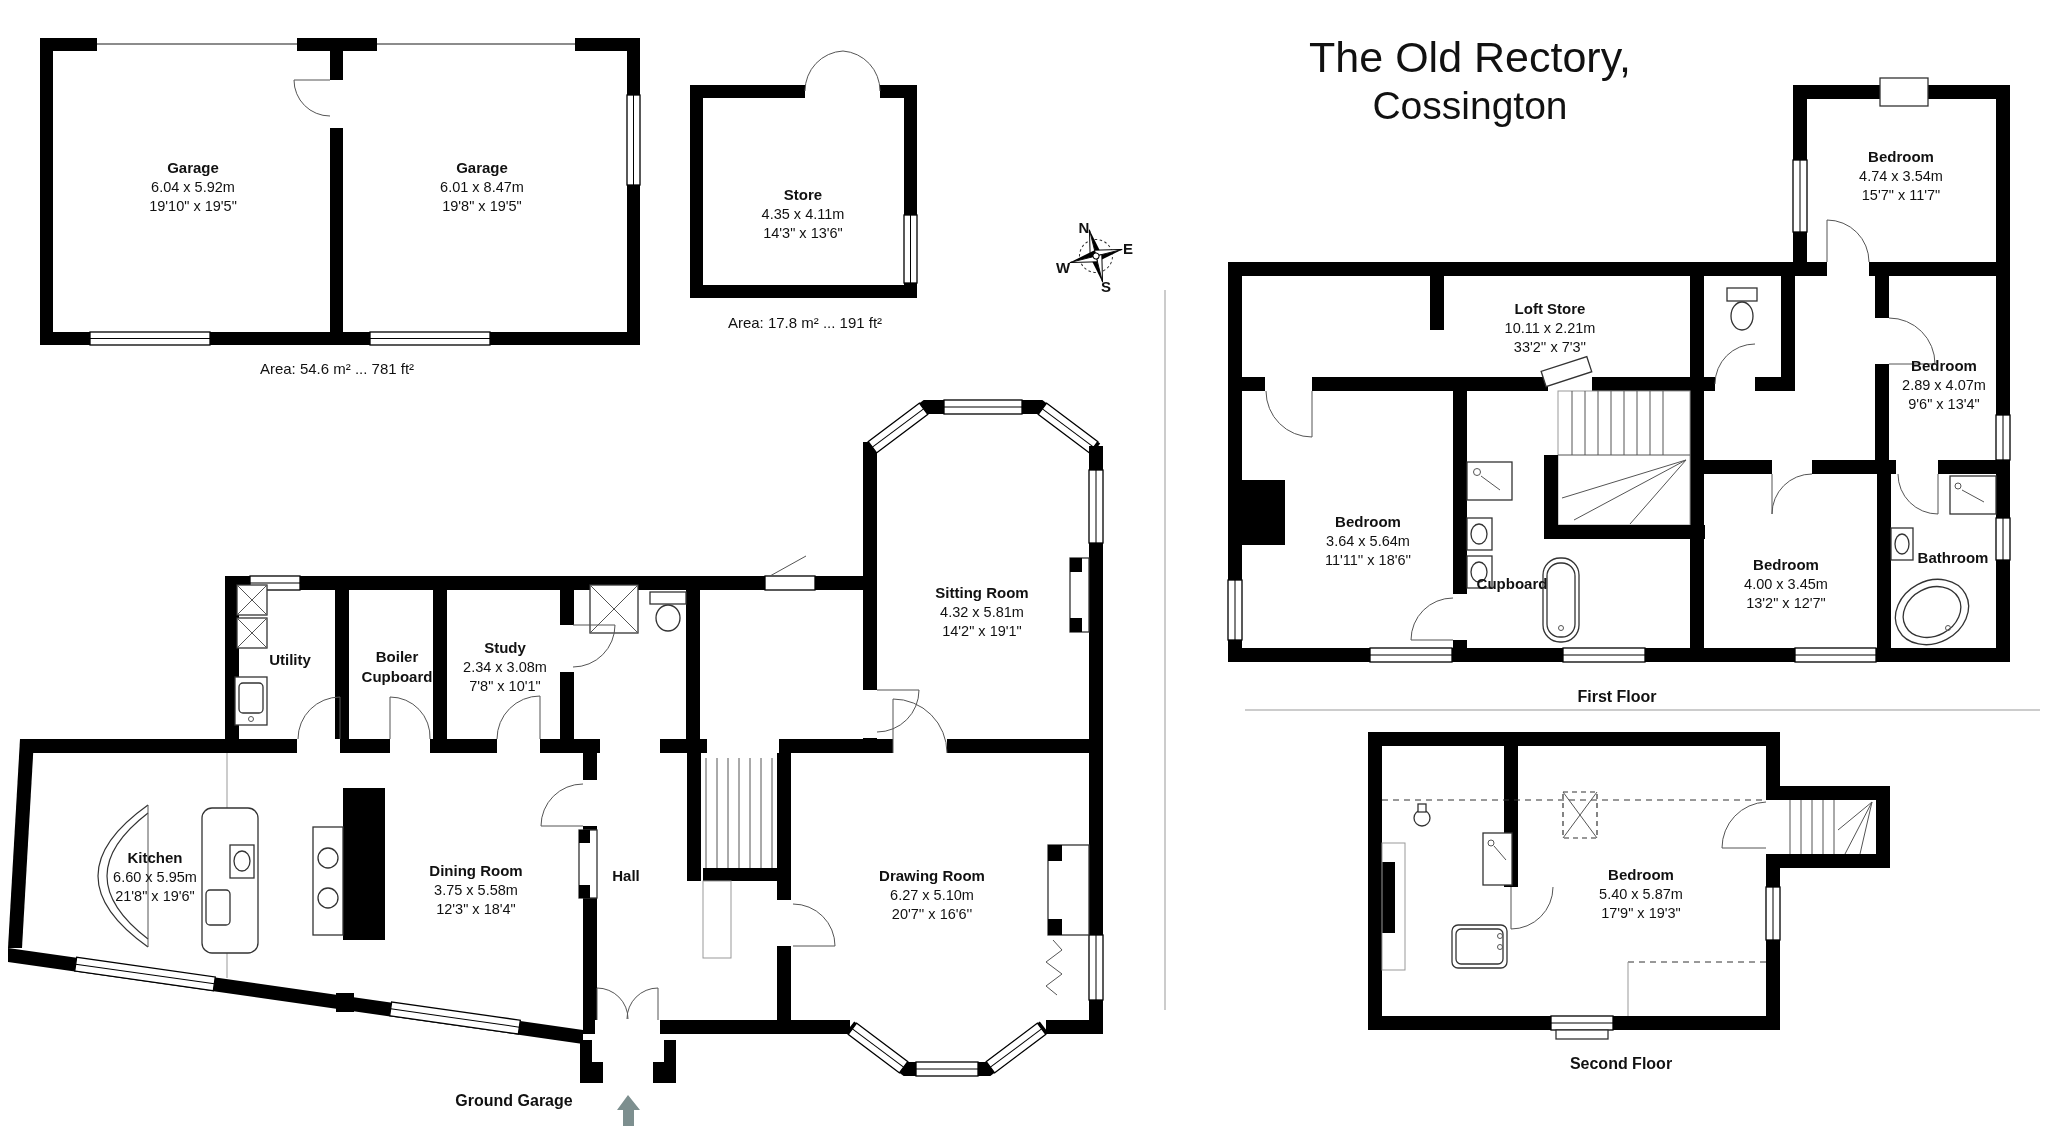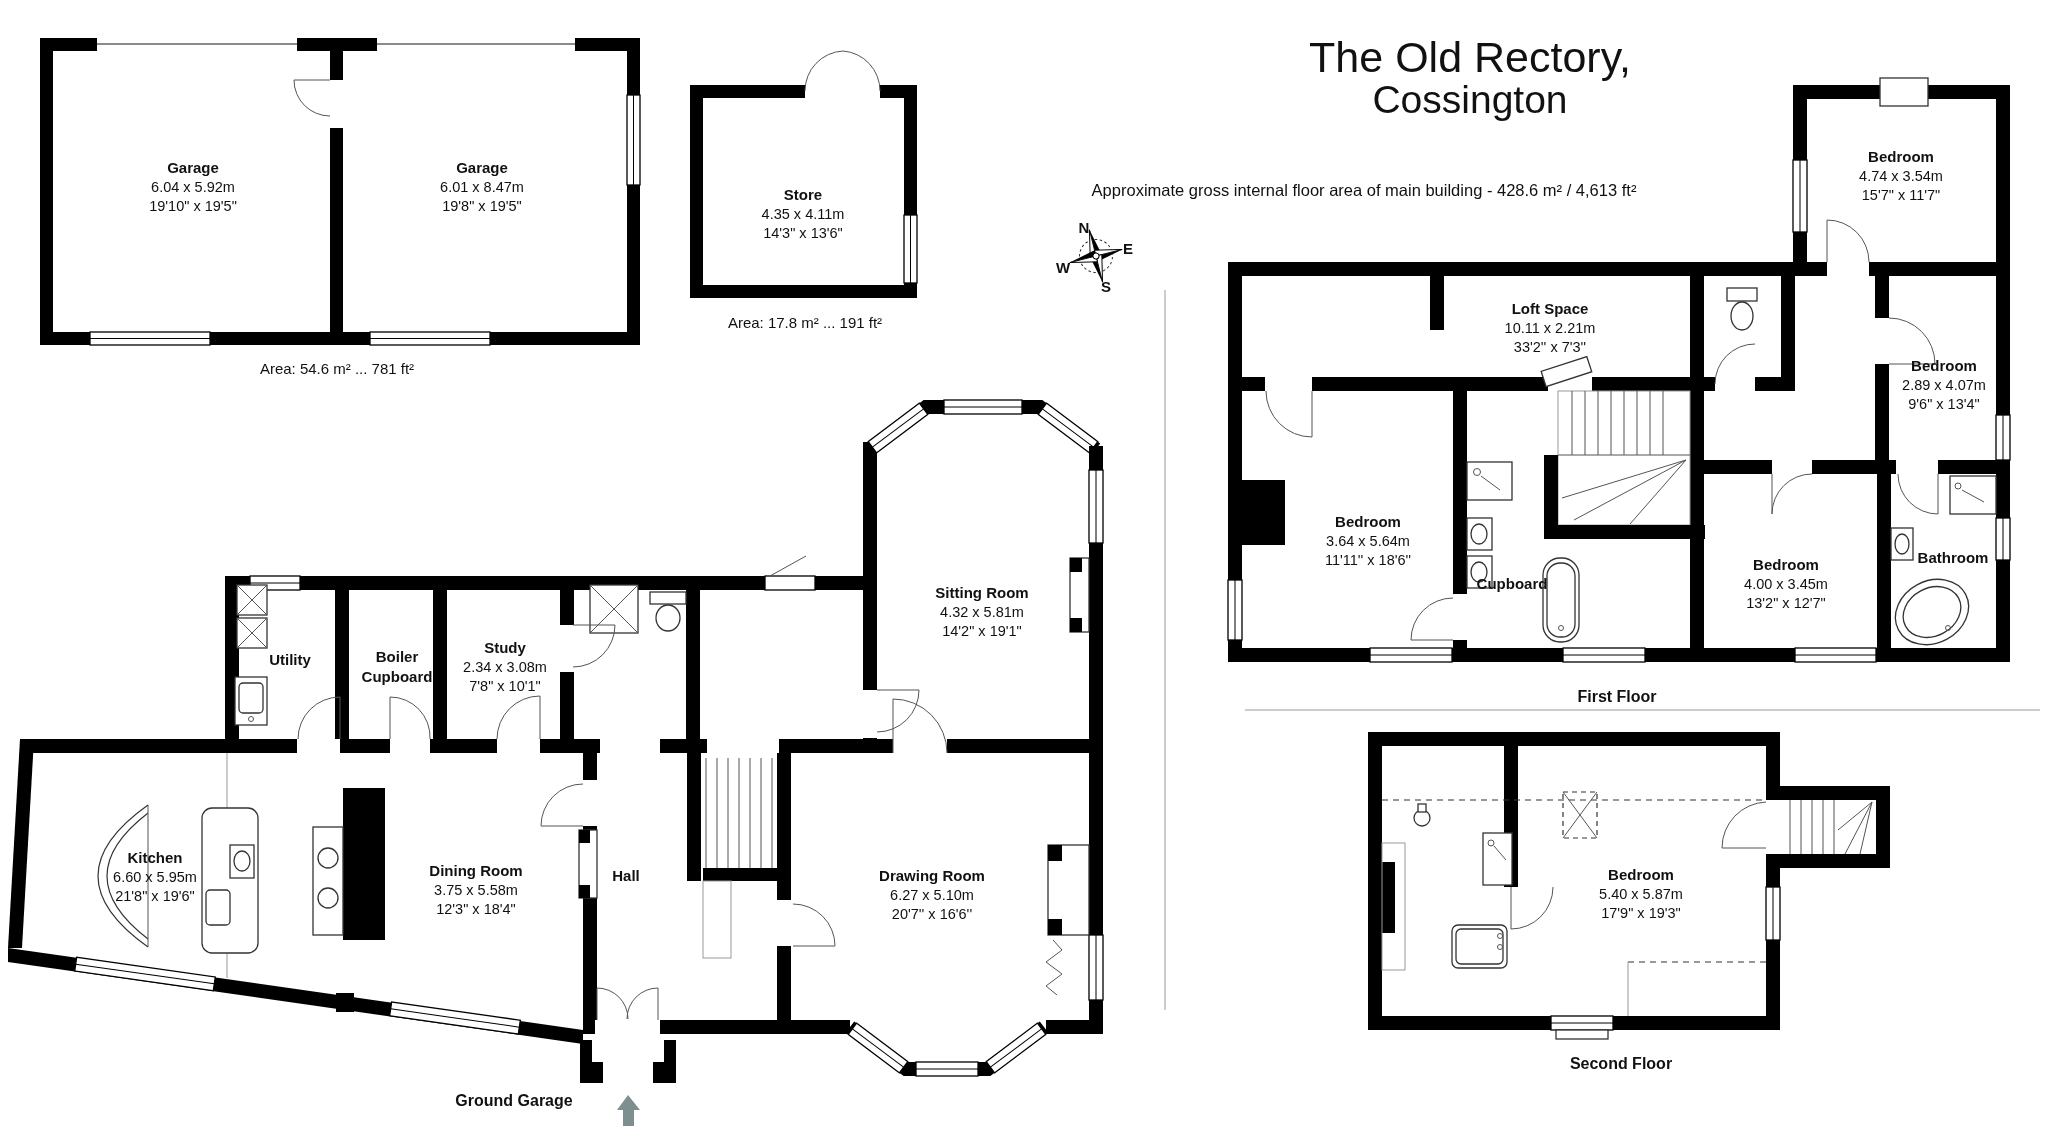--- a/index.html
+++ b/index.html
@@ -403,22 +403,21 @@
     <line class="tread" x1="1872" y1="802" x2="1838" y2="830"></line>
         <line class="tread" x1="1872" y1="802" x2="1845" y2="854"></line>
     <line class="tread" x1="1872" y1="802" x2="1860" y2="854"></line>
 
     <line class="dr" x1="1766" y1="848" x2="1722" y2="848"></line>
         <path class="dr" d="M 1766 802 A 46 46 0 0 0 1722 848"></path>
   </g>
 </svg>
 
   <div class="title1" style="left:1470px;top:57px">The Old Rectory,</div>
-  <div class="title2" style="left:1470px;top:100px">Cossington</div>
-  <div class="subtitle" style="left:1364px;top:190px">Approximate gross internal floor area of main building  -  428.6 m² /  4,613 ft²</div>
+  <div class="title2" style="left:1470px;top:106px">Cossington</div>
 
   <span class="compass-letter" style="left:1084px;top:227px">N</span>
   <span class="compass-letter" style="left:1128px;top:248px">E</span>
   <span class="compass-letter" style="left:1063px;top:267px">W</span>
   <span class="compass-letter" style="left:1106px;top:286px">S</span>
 
   <div class="lbl" style="left:193px;top:187px">
     <span class="rm">Garage</span>
     <span>6.04 x 5.92m</span>
     <span>19'10" x 19'5"</span>
@@ -431,21 +430,21 @@
   <div class="arealbl" style="left:337px;top:368px">Area: 54.6 m² ... 781 ft²</div>
 
   <div class="lbl" style="left:803px;top:214px">
     <span class="rm">Store</span>
     <span>4.35 x 4.11m</span>
     <span>14'3" x 13'6"</span>
   </div>
   <div class="arealbl" style="left:805px;top:322px">Area: 17.8 m² ... 191 ft²</div>
 
   <div class="lbl" style="left:1550px;top:328px">
-    <span class="rm">Loft Space</span>
+    <span class="rm">Loft Store</span>
     <span>10.11 x 2.21m</span>
     <span>33'2'' x 7'3''</span>
   </div>
   <div class="lbl" style="left:1368px;top:541px">
     <span class="rm">Bedroom</span>
     <span>3.64 x 5.64m</span>
     <span>11'11'' x 18'6''</span>
   </div>
   <div class="lbl" style="left:1512px;top:584px">
     <span class="rm">Cupboard</span>

